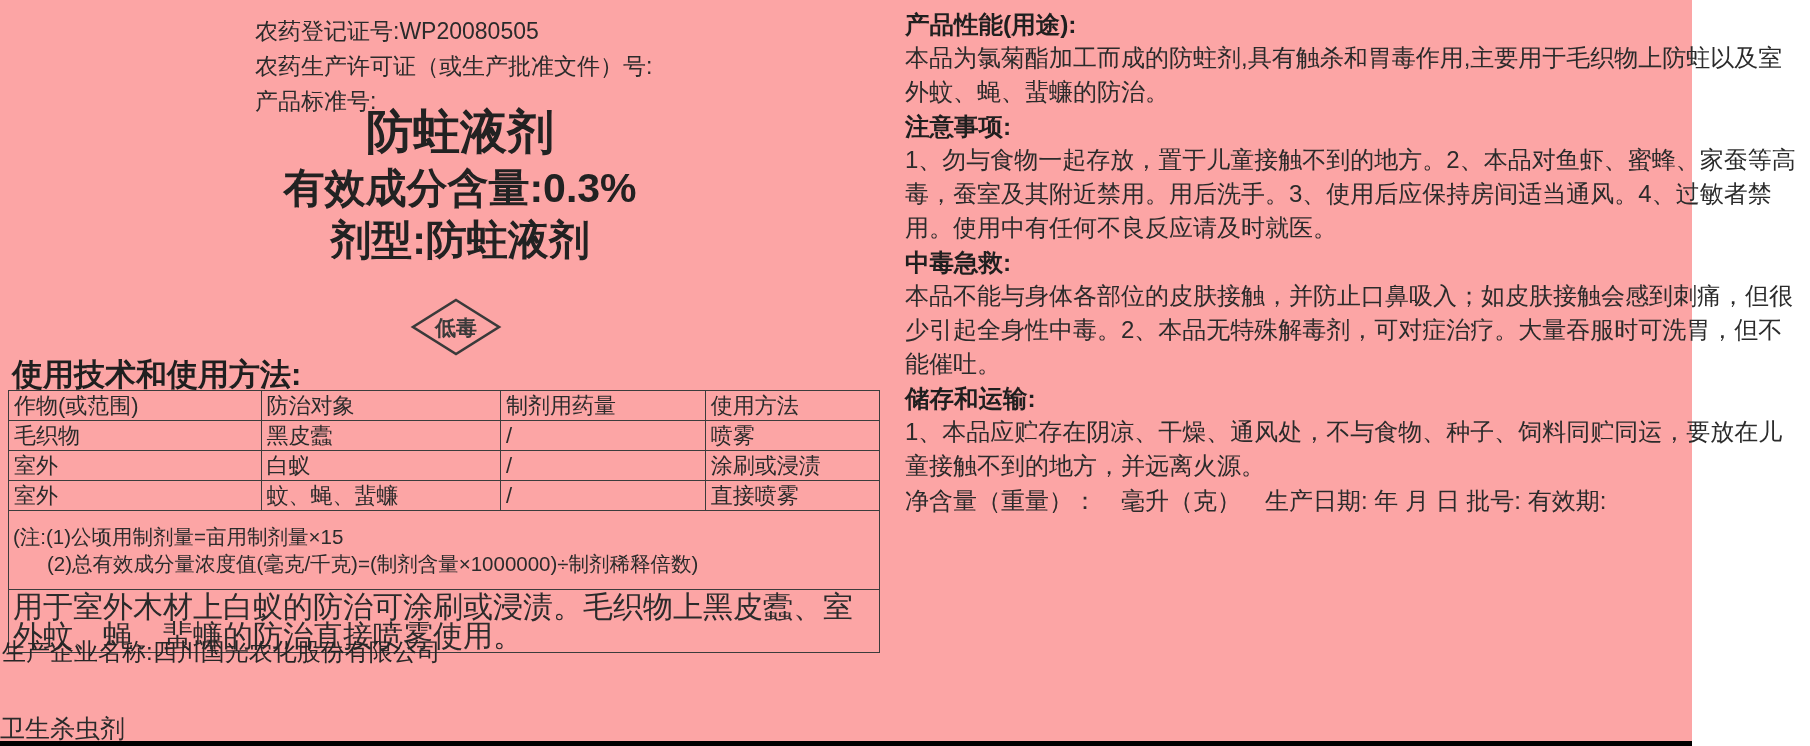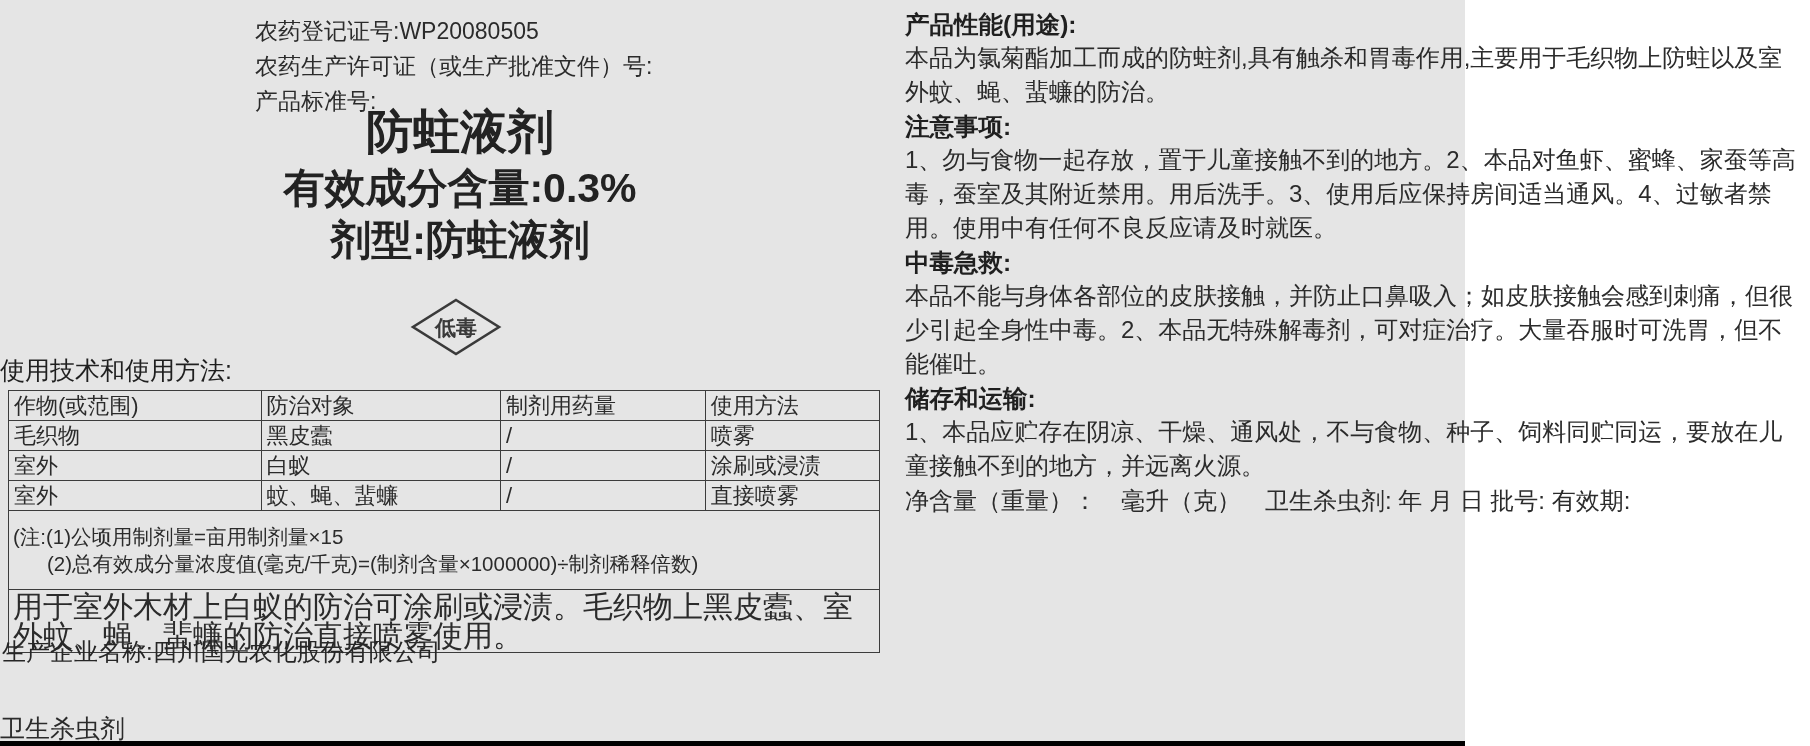--- a/index.html
+++ b/index.html
@@ -3,42 +3,42 @@
 <meta charset="utf-8">
 <style>
   * { margin: 0; padding: 0; box-sizing: border-box; }
   html, body { background: #ffffff; }
   body {
     width: 1810px; height: 746px;
     font-family: "Liberation Sans", "DejaVu Sans", sans-serif;
     color: #262626;
     overflow: hidden;
   }
-  .page { position: relative; width: 1465px; height: 746px; background: #e5e5e5; }
+  .page { position: relative; width: 1692px; height: 746px; background: #fca5a5; }
 
   
   .reg-block {
     position: absolute; left: 255px; top: 14px;
     font-size: 23px; line-height: 35px; color: #2b2b2b;
   }
   .title-block {
     position: absolute; left: 205px; top: 102px; width: 510px;
     text-align: center; color: #222;
   }
   .product-name { font-size: 47px; font-weight: bold; line-height: 60px; }
   .product-sub  { font-size: 41px; font-weight: bold; line-height: 52px; }
 
   .badge {
     position: absolute; left: 410px; top: 296px; width: 92px; height: 62px;
   }
   .badge svg { display: block; }
 
   .usage-heading {
-    position: absolute; left: 0; top: 354px;
-    font-size: 25px; font-weight: normal; color: #1f1f1f;
+    position: absolute; left: 12px; top: 354px;
+    font-size: 31px; font-weight: bold; color: #1f1f1f;
   }
   table.usage-table {
     position: absolute; left: 8px; top: 390px; width: 872px;
     border-collapse: collapse; table-layout: fixed;
     font-size: 22px; color: #2b2b2b;
   }
   table.usage-table th, table.usage-table td {
     border: 1.6px solid #3c3c3c;
     font-weight: normal; text-align: left;
     padding: 1px 5px; height: 30px; line-height: 27px;
@@ -149,19 +149,19 @@
 
   <div class="right-col">
     <h3>产品性能(用途):</h3>
     <p>本品为氯菊酯加工而成的防蛀剂,具有触杀和胃毒作用,主要用于毛织物上防蛀以及室外蚊、蝇、蜚蠊的防治。</p>
     <h3>注意事项:</h3>
     <p>1、勿与食物一起存放，置于儿童接触不到的地方。2、本品对鱼虾、蜜蜂、家蚕等高毒，蚕室及其附近禁用。用后洗手。3、使用后应保持房间适当通风。4、过敏者禁用。使用中有任何不良反应请及时就医。</p>
     <h3>中毒急救:</h3>
     <p>本品不能与身体各部位的皮肤接触，并防止口鼻吸入；如皮肤接触会感到刺痛，但很少引起全身性中毒。2、本品无特殊解毒剂，可对症治疗。大量吞服时可洗胃，但不能催吐。</p>
     <h3>储存和运输:</h3>
     <p>1、本品应贮存在阴凉、干燥、通风处，不与食物、种子、饲料同贮同运，要放在儿童接触不到的地方，并远离火源。</p>
-    <p class="fill-line">净含量（重量）：　毫升（克）　卫生杀虫剂: 年 月 日 批号: 有效期:</p>
+    <p class="fill-line">净含量（重量）：　毫升（克）　生产日期: 年 月 日 批号: 有效期:</p>
   </div>
 
   <div class="footer-label">卫生杀虫剂</div>
   <div class="bottom-bar"></div>
 
 </div>
 
 </body></html>

